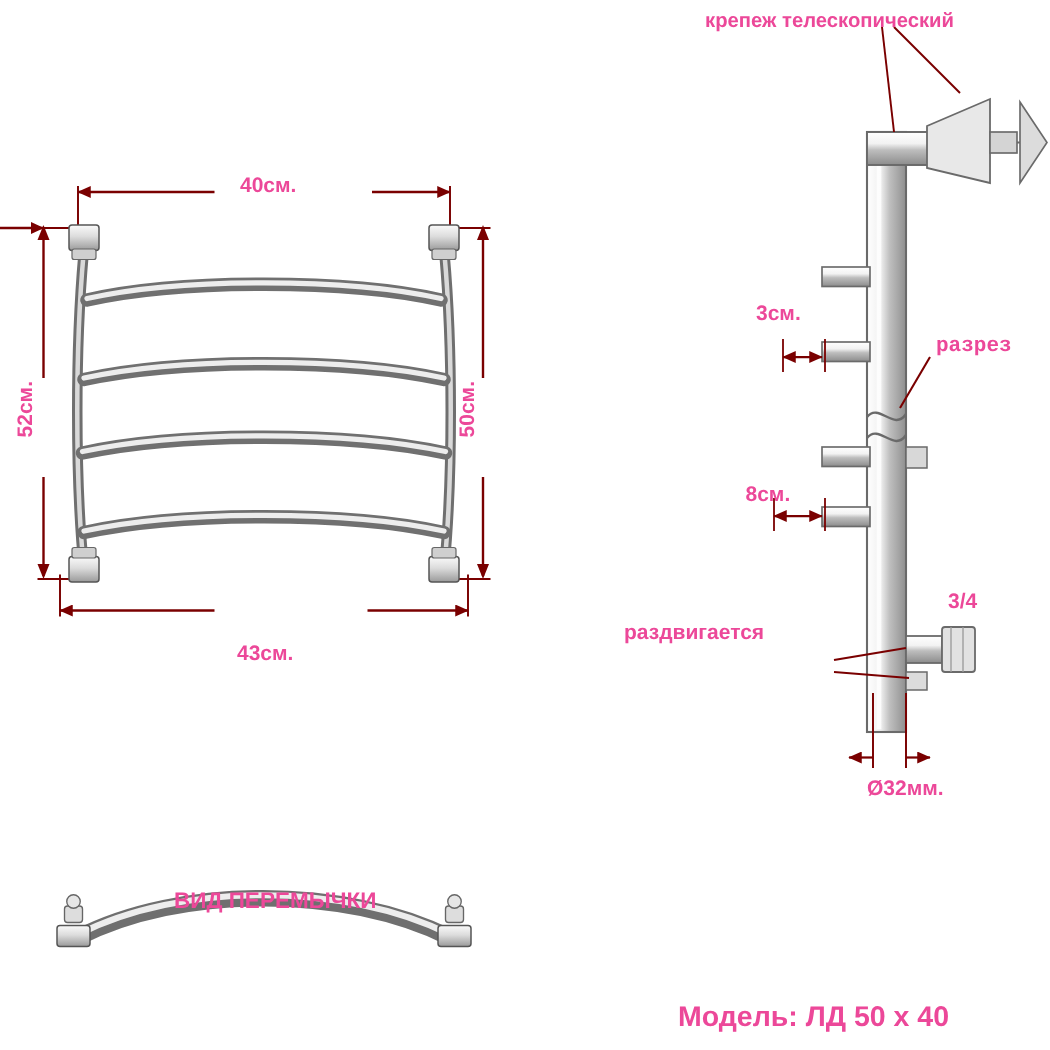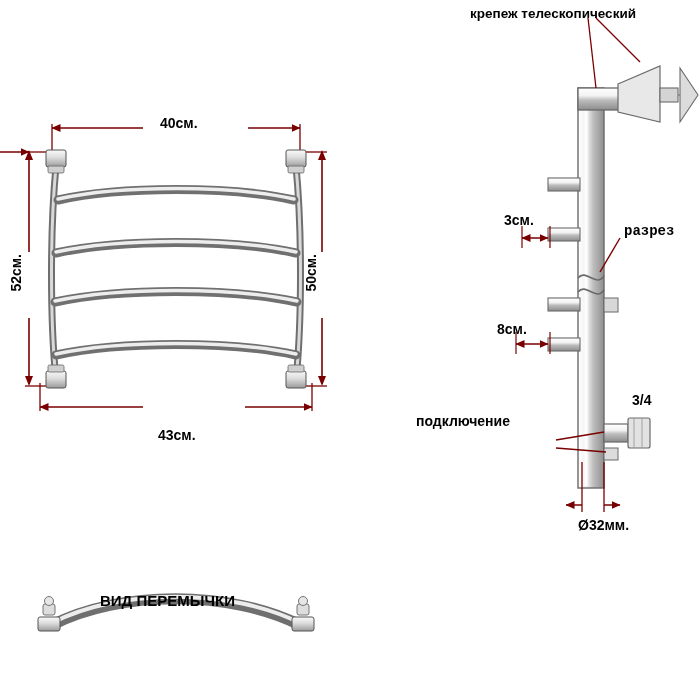--- a/index.html
+++ b/index.html
@@ -21,34 +21,35 @@
   }
   svg#drawing {
     position: absolute;
     left: 0;
     top: 0;
     width: 700px;
     height: 700px;
   }
   .lbl {
     position: absolute;
-    color: #000000;
+    color: #ec4899;
     font-weight: bold;
     font-family: "Liberation Sans", sans-serif;
     white-space: pre;
     line-height: 1.12;
   }
   .sz {
     font-size: 14px;
   }
   .sz-small {
     font-size: 13.5px;
   }
   .sz-cap {
     font-size: 15px;
+    margin-left: 16px;
   }
   .sz-model {
     font-size: 19px;
   }
   .vertical {
     writing-mode: vertical-rl;
     transform: rotate(180deg);
   }
 </style>
 </head>
@@ -230,28 +231,29 @@
   <div class="lbl sz" style="left:160px; top:116px;">40см.</div>
 
   <div class="lbl sz" style="left:158px; top:396px;margin-top:32px;">43см.</div>
 
   <div class="lbl sz vertical" style="left:9px; top:254px;">52см.</div>
 
   <div class="lbl sz vertical" style="left:304px; top:254px;">50см.</div>
 
   <div class="lbl sz-small" style="left:470px; top:6px;">крепеж телескопический</div>
 
-  <div class="lbl sz" style="left:504px; top:213px;">3см.</div>
+  <div class="lbl sz" style="left:504px; top:201px;">3см.</div>
 
   <div class="lbl sz" style="left:497px; top:322px;">8см.</div>
 
   <div class="lbl sz" style="left:624px; top:224px;font-family:Liberation Mono, monospace;">разрез</div>
 
   <div class="lbl sz" style="left:632px; top:393px;">3/4</div>
 
-  <div class="lbl sz" style="left:416px; top:414px;">подключение</div>
+  <div class="lbl sz" style="left:416px; top:414px;">раздвигается</div>
 
   <div class="lbl sz" style="left:578px; top:518px;text-align:right;">Ø32мм.</div>
 
   <div class="lbl sz-cap" style="left:100px; top:593px;">ВИД ПЕРЕМЫЧКИ</div>
 
+  <div class="lbl sz-model" style="left:452px; top:668px;">Модель: ЛД 50 х 40</div>
 
 </div>
 
 </body></html>

